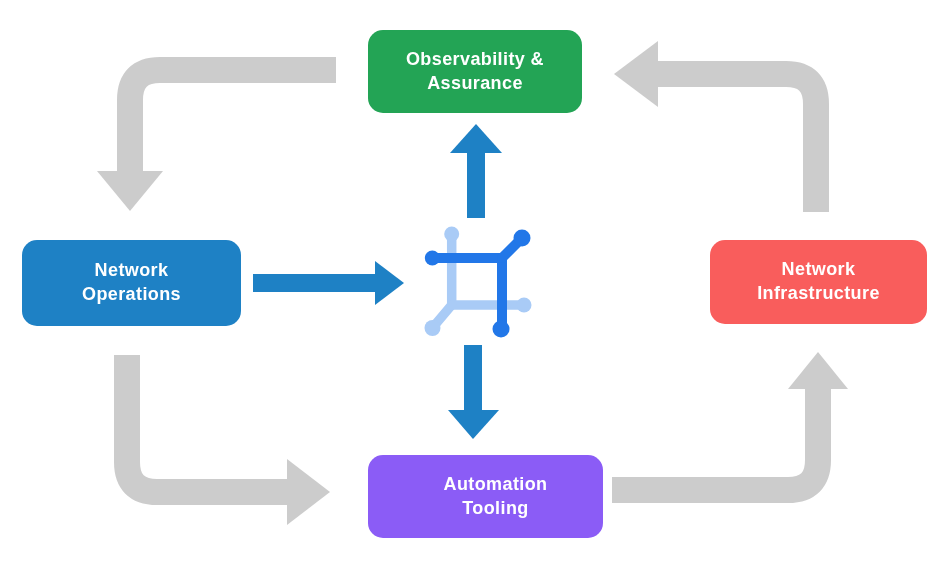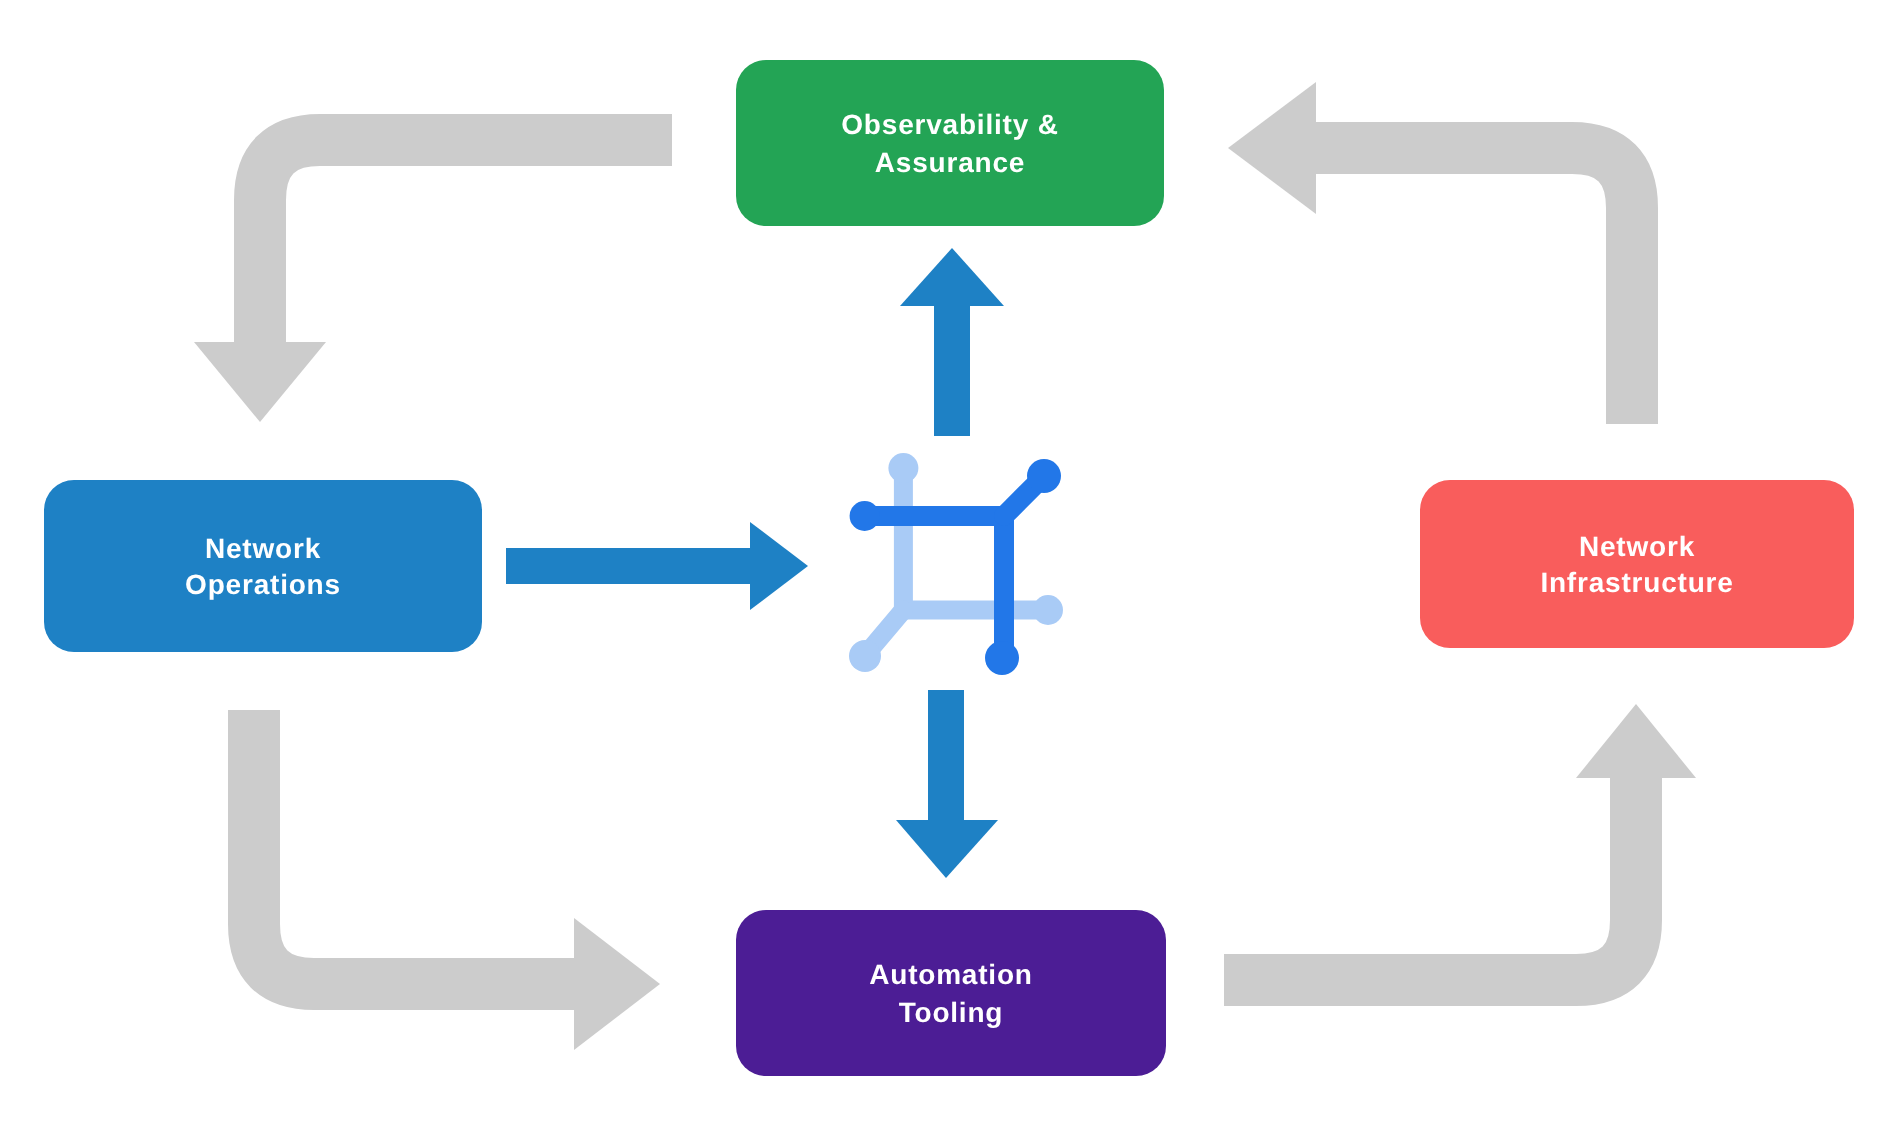--- a/index.html
+++ b/index.html
@@ -24,21 +24,21 @@
   .node {
     position: absolute;
     border-radius: 15px;
     display: flex;
     align-items: center;
     justify-content: center;
     text-align: center;
   }
   .node-label {
     white-space: pre-line;
-    font-size: 14px;
+    font-size: 18px;
     font-weight: 700;
     letter-spacing: 0.4px;
     line-height: 1.32;
   }
   .node-observability { left: 368px; top: 30px;  width: 214px; height: 83px; }
   .node-operations    { left: 22px;  top: 240px; width: 219px; height: 86px; }
   .node-infrastructure{ left: 710px; top: 240px; width: 217px; height: 84px; }
   .node-tooling       { left: 368px; top: 455px; width: 215px; height: 83px; }
   .center-icon {
     position: absolute;
@@ -84,21 +84,21 @@
   <div class="node node-operations" style="background: rgb(30, 129, 197);">
     <span class="node-label" style="color: rgb(255, 255, 255);">Network
 Operations</span>
   </div>
 
   <div class="node node-infrastructure" style="background: rgb(249, 93, 92);">
     <span class="node-label" style="color: rgb(255, 255, 255);">Network
 Infrastructure</span>
   </div>
 
-  <div class="node node-tooling" style="background: #4c1d95;">
+  <div class="node node-tooling" style="background: #8b5cf6; padding-left: 20px;">
     <span class="node-label" style="color: rgb(255, 255, 255);">Automation
 Tooling</span>
   </div>
 
   <svg class="center-icon" width="112" height="116" viewBox="0 0 112 116">
 
     <path d="M27.7,10 V81" fill="none" stroke-width="9.5" stroke-linecap="round" stroke="#A9CBF6"></path>
     <path d="M27.7,81 H99" fill="none" stroke-width="9.5" stroke-linecap="round" stroke="#A9CBF6"></path>
     <path d="M27.7,81 L10,102" fill="none" stroke-width="9.5" stroke-linecap="round" stroke="#A9CBF6"></path>
 

